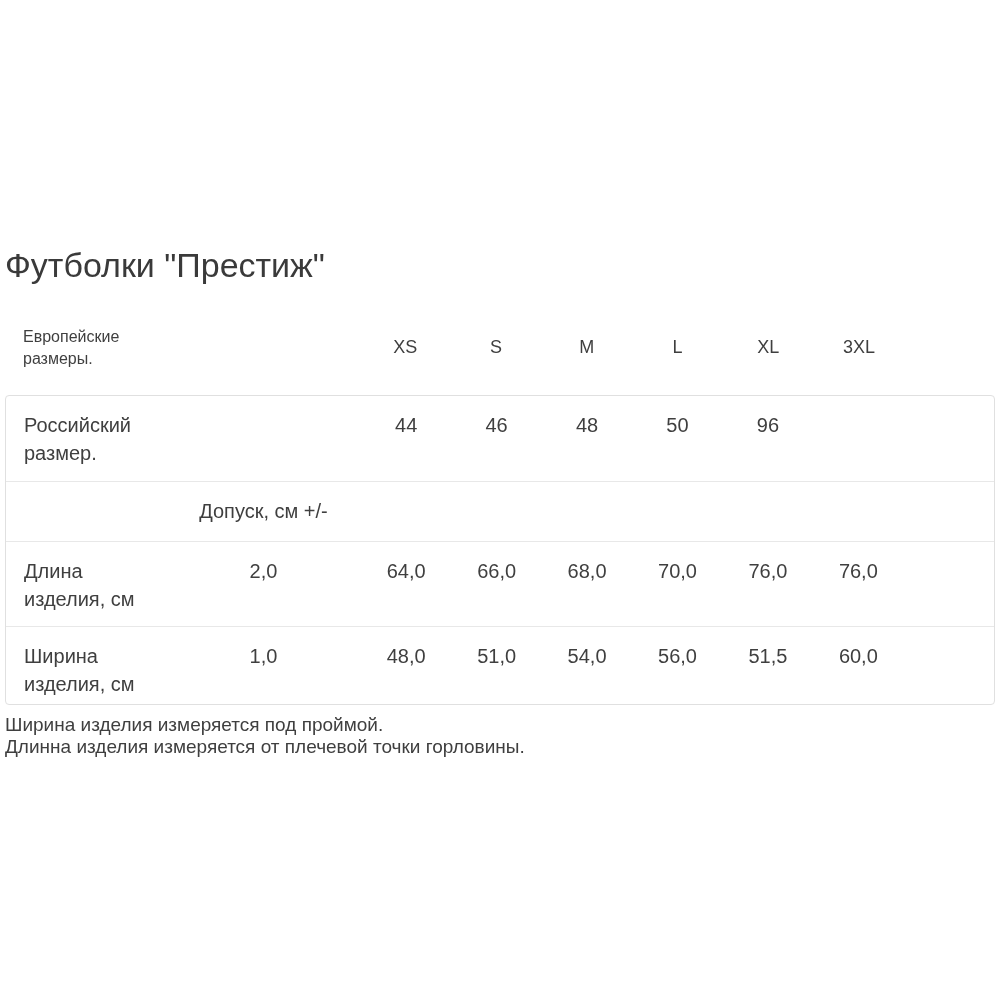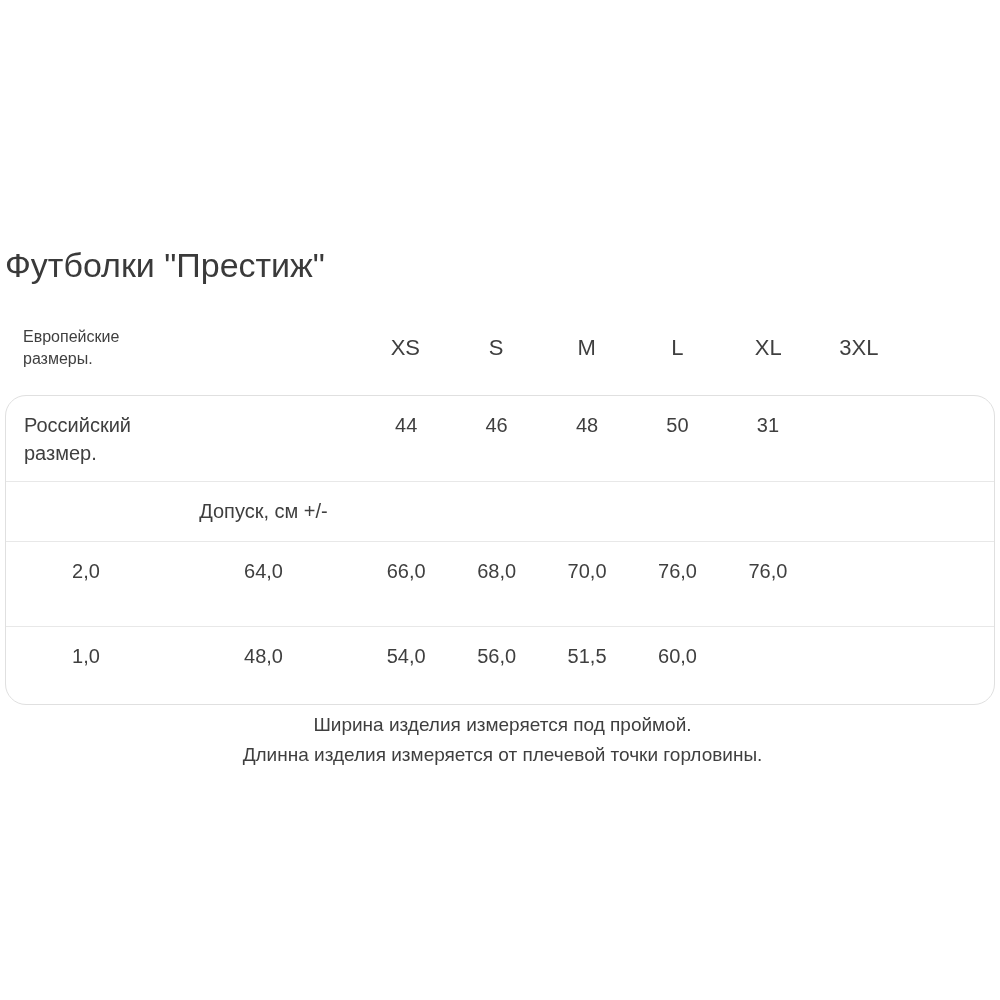--- a/index.html
+++ b/index.html
@@ -36,56 +36,56 @@
     grid-template-columns: 160px 195px repeat(7, 1fr);
   }
   .header-row {
     margin: 22px 5px 0 5px;
     height: 75px;
   }
   .header-row .cell {
     display: flex;
     align-items: center;
     justify-content: center;
-    font-size: 22px;
+    font-size: 18px;
   }
   .header-row .label-cell {
     font-size: 16px;
     line-height: 22px;
   }
   .label-inner {
     display: block;
     max-width: 124px;
     text-align: left;
   }
   .table-box {
     margin: 10px 5px 0 5px;
     border: 1px solid var(--border);
-    border-radius: 21px;
+    border-radius: 4px;
     background: var(--bg);
     overflow: hidden;
   }
   .table-box .row .cell {
     display: flex;
     align-items: flex-start;
     justify-content: center;
     font-size: 20px;
     line-height: 28px;
     padding-top: 15px;
   }
   .row-ru      { height: 85px; }
   .row-tol     { height: 60px; border-top: 1px solid var(--divider); }
   .row-length  { height: 85px; border-top: 1px solid var(--divider); }
   .row-width   { height: 78px; border-top: 1px solid var(--divider); }
   .notes {
     margin: 9px 0 0 5px;
     font-size: 19px;
     line-height: 22px;
   }
-  .notes p { margin: 8px; text-align: center; }
+  .notes p { margin: 0; }
 </style>
 </head>
 <body>
 
 <div class="page">
 
   <h1 class="title">Футболки "Престиж"</h1>
 
   <div class="grid header-row">
     <div class="cell label-cell">
@@ -104,48 +104,55 @@
 
     <div class="grid row row-ru">
       <div class="cell">
         <span class="label-inner">Российский размер.</span>
       </div>
       <div class="cell"></div>
       <div class="cell">44</div>
       <div class="cell">46</div>
       <div class="cell">48</div>
       <div class="cell">50</div>
-      <div class="cell">31</div>
+      <div class="cell">96</div>
     </div>
 
     <div class="grid row row-tol">
       <div class="cell"></div>
       <div class="cell">Допуск, см +/-</div>
       <div class="cell"></div>
       <div class="cell"></div>
       <div class="cell"></div>
       <div class="cell"></div>
       <div class="cell"></div>
       <div class="cell"></div>
       <div class="cell"></div>
     </div>
 
     <div class="grid row row-length">
+      <div class="cell">
+        <span class="label-inner">Длина изделия, см</span>
+      </div>
       <div class="cell">2,0</div>
       <div class="cell">64,0</div>
       <div class="cell">66,0</div>
       <div class="cell">68,0</div>
       <div class="cell">70,0</div>
       <div class="cell">76,0</div>
       <div class="cell">76,0</div>
     </div>
 
     <div class="grid row row-width">
+      <div class="cell">
+        <span class="label-inner">Ширина изделия, см</span>
+      </div>
       <div class="cell">1,0</div>
       <div class="cell">48,0</div>
+      <div class="cell">51,0</div>
       <div class="cell">54,0</div>
       <div class="cell">56,0</div>
       <div class="cell">51,5</div>
       <div class="cell">60,0</div>
     </div>
 
   </div>
 
   <div class="notes">
     <p>Ширина изделия измеряется под проймой.</p>

